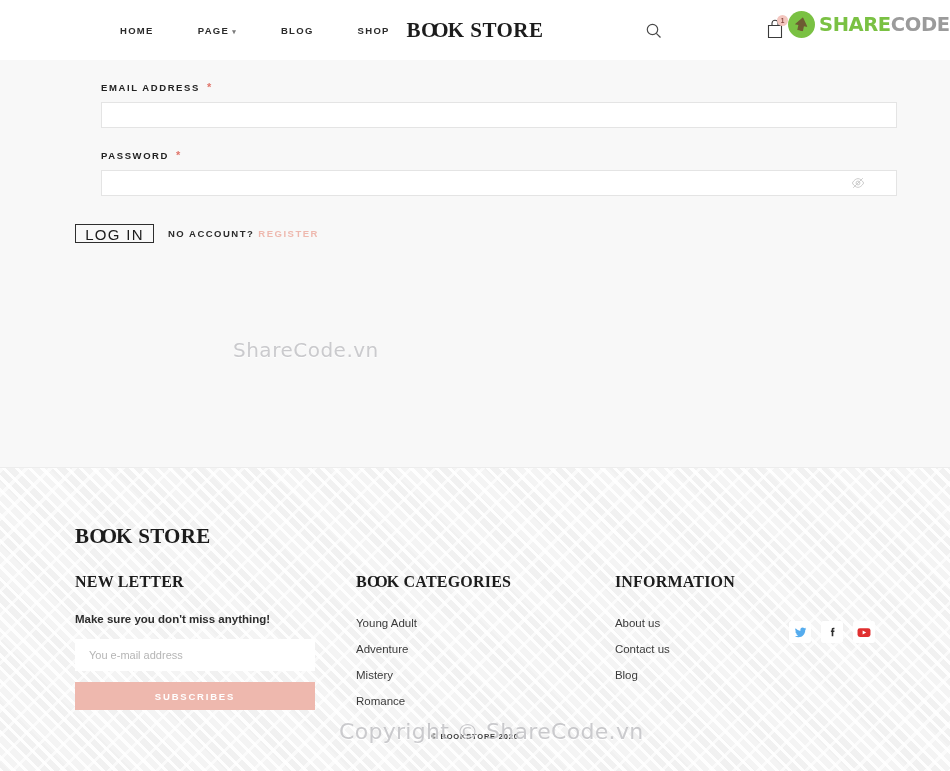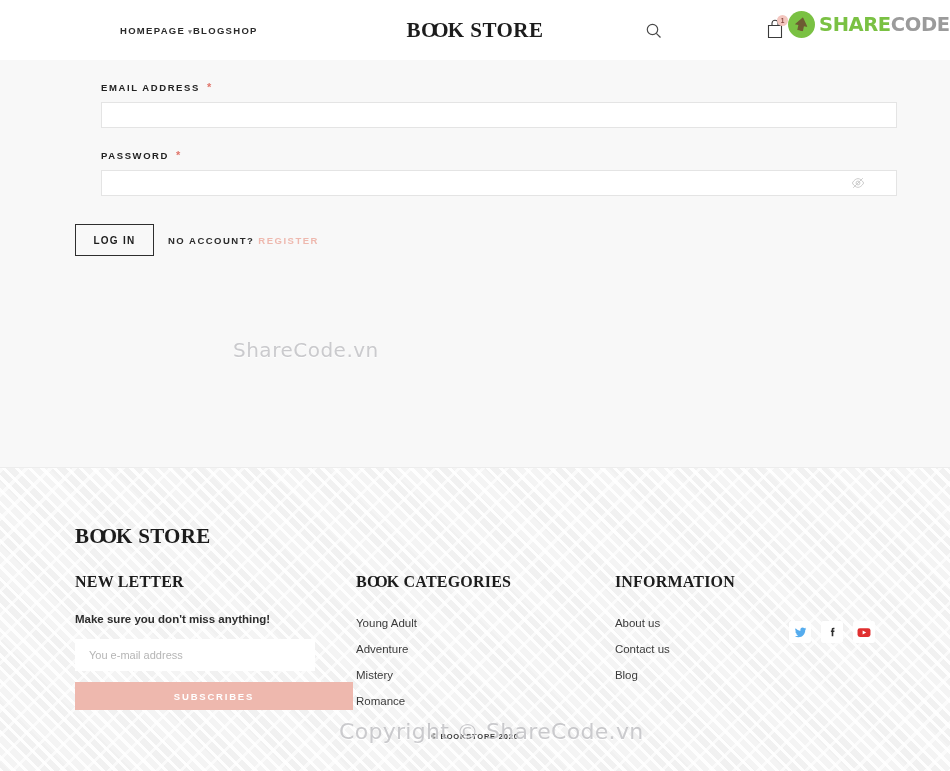--- a/index.html
+++ b/index.html
@@ -17,20 +17,21 @@
     height: 60px;
     background: #ffffff;
     display: flex;
     align-items: center;
     position: relative;
     z-index: 5;
   }
   .nav {
     display: flex;
     align-items: center;
+    gap: 44px;
     margin-left: 120px;
   }
   .nav-item {
     font-size: 9.5px;
     letter-spacing: 1.3px;
     color: #2b2b2b;
     font-weight: 600;
     text-decoration: none;
     display: flex;
     align-items: center;
@@ -182,26 +183,26 @@
     cursor: pointer;
   }
 
   .actions {
     margin-top: 28px;
     display: flex;
     align-items: center;
     gap: 14px;
   }
   .login-btn {
-    width: 79px; height: 32px;
+    width: 79px; height: 19px;
     background: #f8f8f8;
     border: 1px solid #2e2e2e;
     font-family: "Liberation Sans", sans-serif;
-    font-size: 10px;
-    font-weight: 700;
+    font-size: 15px;
+    font-weight: 400;
     letter-spacing: 1.3px;
     color: #1c1c1c;
     cursor: pointer;
   }
   .noacct {
     font-size: 9.5px;
     font-weight: 600;
     letter-spacing: 1.5px;
     color: #2b2b2b;
   }
@@ -264,21 +265,21 @@
     border: none;
     outline: none;
     padding: 0 14px;
     font-family: "Liberation Sans", sans-serif;
     font-size: 11px;
     color: #555;
   }
   .news-input::placeholder { color: #b5b5b5; }
   .subscribe-btn {
     margin-top: 11px;
-    width: 278px; height: 28px;
+    width: 240px; height: 28px;
     background: #eeb8ae;
     border: none;
     color: #ffffff;
     font-family: "Liberation Sans", sans-serif;
     font-size: 9.5px;
     font-weight: 700;
     letter-spacing: 1.8px;
     cursor: pointer;
   }
 

